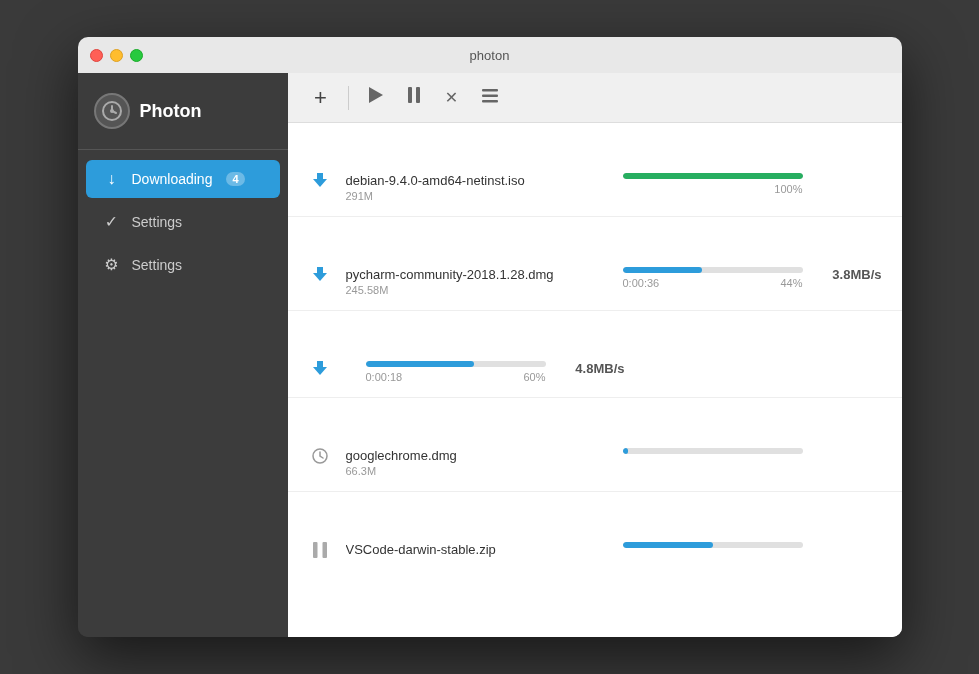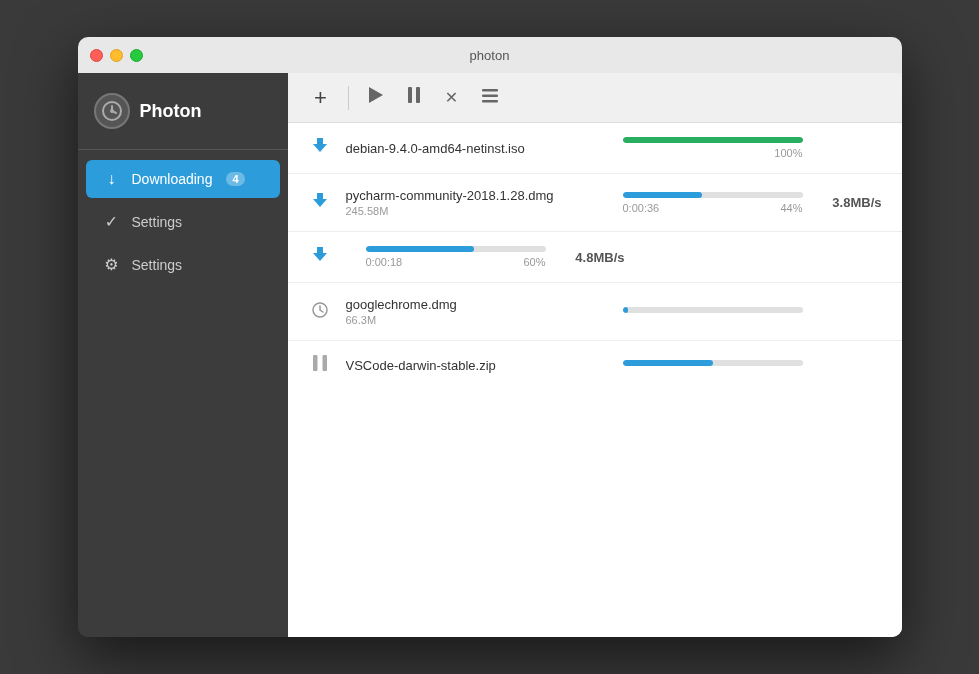--- a/index.html
+++ b/index.html
@@ -181,24 +181,24 @@
 
     
     .downloads-list {
       flex: 1;
       overflow-y: auto;
       background: #fff;
     }
 
     .download-item {
       display: flex;
-      align-items: center;
       padding: 14px 20px;
       border-bottom: 1px solid #eee;
       gap: 14px;
+      margin-top: 36px;
     }
     .download-item:last-child {
       border-bottom: none;
     }
 
     .item-icon {
       width: 24px;
       text-align: center;
       flex-shrink: 0;
       color: #888;
@@ -356,20 +356,21 @@
       <div class="downloads-list">
 
         <div class="download-item">
           <div class="item-icon downloading">
             <svg width="14" height="16" viewBox="0 0 14 16" fill="#2d9cdb">
                 <polygon points="0,6 7,14 14,6 10,6 10,0 4,0 4,6"></polygon>
               </svg>
           </div>
           <div class="item-info">
             <div class="item-name">debian-9.4.0-amd64-netinst.iso</div>
+            <div class="item-size">291M</div>
           </div>
           <div class="item-progress-area">
             <div class="progress-bar-container">
               <div class="progress-bar-fill green" style="width:100%"></div>
             </div>
             <div class="progress-meta">
               <span></span>
               <span>100%</span>
             </div>
           </div>

